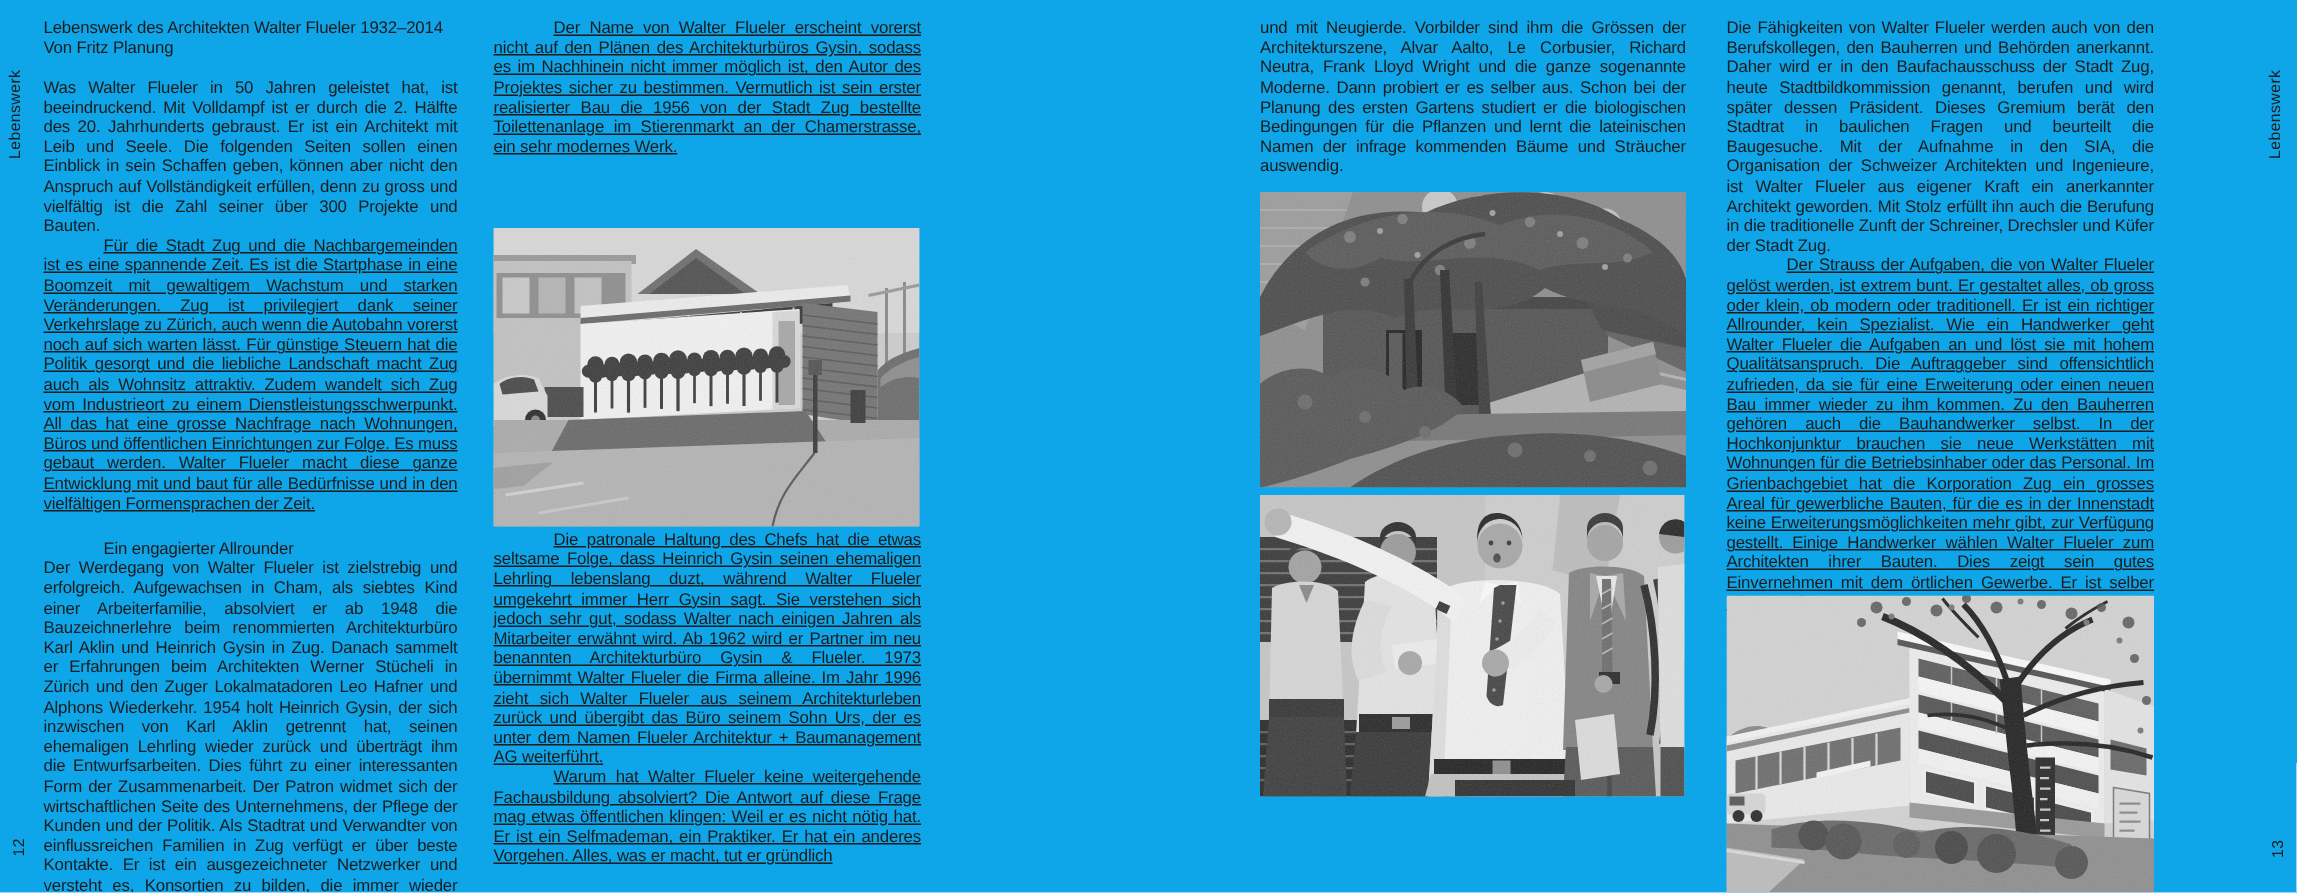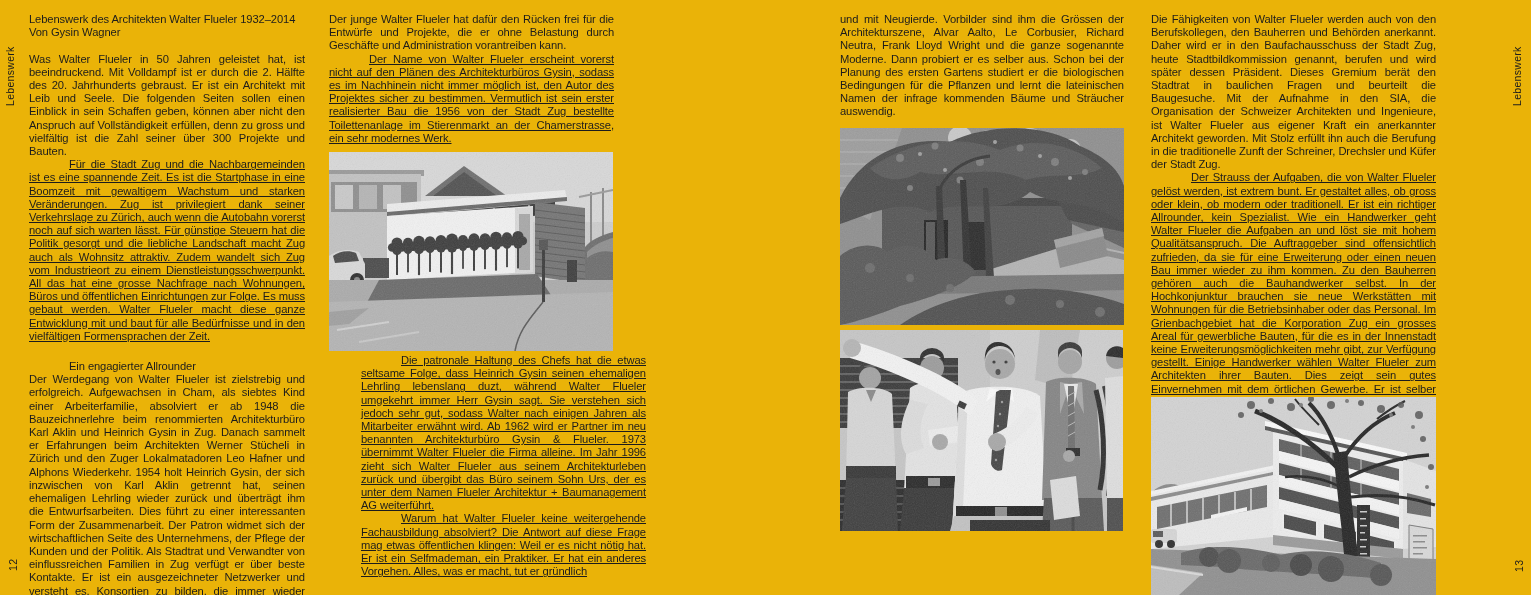--- a/index.html
+++ b/index.html
@@ -1,19 +1,19 @@
 <!DOCTYPE html>
 <html><head>
 <meta charset="utf-8">
 <style>
   * { margin:0; padding:0; box-sizing:border-box; }
   html,body { background:#ffffff; }
   .spread {
     position:relative; width:1531px; height:595px;
-    background:#eab308; overflow:hidden;
+    background:#0ea5e9; overflow:hidden;
     font-family:"Liberation Sans", sans-serif;
     color:#1c1c1c;
   }
   .col {
     position:absolute; top:13px;
     font-size:11.2px; line-height:13.2px;
     letter-spacing:-0.1px;
   }
   .col p { text-align:justify; }
   .head { margin-bottom:13.2px; text-align:left !important; }
@@ -49,31 +49,30 @@
 <div class="spread">
 
   <div class="vlabel" style="left:4px; top:106px;"><span>Lebenswerk</span></div>
   <div class="vlabel" style="left:7px; top:571px;"><span>12</span></div>
   <div class="vlabel" style="left:1511px; top:106px;"><span>Lebenswerk</span></div>
   <div class="vlabel" style="left:1513px; top:572px;"><span>13</span></div>
 
   <div class="col" style="left:29px; width:276px;">
     <div class="head">
       <div>Lebenswerk des Architekten Walter Flueler 1932–2014</div>
-      <div>Von Gysin Wagner</div>
+      <div>Von Fritz Planung</div>
     </div>
     <p>Was Walter Flueler in 50 Jahren geleistet hat, ist beeindruckend. Mit Volldampf ist er durch die 2. Hälfte des 20. Jahrhunderts gebraust. Er ist ein Architekt mit Leib und Seele. Die folgenden Seiten sollen einen Einblick in sein Schaffen geben, können aber nicht den Anspruch auf Vollständigkeit erfüllen, denn zu gross und vielfältig ist die Zahl seiner über 300 Projekte und Bauten.</p>
     <p class="ind">Für die Stadt Zug und die Nachbargemeinden ist es eine spannende Zeit. Es ist die Startphase in eine Boomzeit mit gewaltigem Wachstum und starken Veränderungen. Zug ist privilegiert dank seiner Verkehrslage zu Zürich, auch wenn die Autobahn vorerst noch auf sich warten lässt. Für günstige Steuern hat die Politik gesorgt und die liebliche Landschaft macht Zug auch als Wohnsitz attraktiv. Zudem wandelt sich Zug vom Industrieort zu einem Dienstleistungsschwerpunkt. All das hat eine grosse Nachfrage nach Wohnungen, Büros und öffentlichen Einrichtungen zur Folge. Es muss gebaut werden. Walter Flueler macht diese ganze Entwicklung mit und baut für alle Bedürfnisse und in den vielfältigen Formensprachen der Zeit.</p>
     <p class="subhead">Ein engagierter Allrounder</p>
     <p>Der Werdegang von Walter Flueler ist zielstrebig und erfolgreich. Aufgewachsen in Cham, als siebtes Kind einer Arbeiterfamilie, absolviert er ab 1948 die Bauzeichnerlehre beim renommierten Architekturbüro Karl Aklin und Heinrich Gysin in Zug. Danach sammelt er Erfahrungen beim Architekten Werner Stücheli in Zürich und den Zuger Lokalmatadoren Leo Hafner und Alphons Wiederkehr. 1954 holt Heinrich Gysin, der sich inzwischen von Karl Aklin getrennt hat, seinen ehemaligen Lehrling wieder zurück und überträgt ihm die Entwurfsarbeiten. Dies führt zu einer interessanten Form der Zusammenarbeit. Der Patron widmet sich der wirtschaftlichen Seite des Unternehmens, der Pflege der Kunden und der Politik. Als Stadtrat und Verwandter von einflussreichen Familien in Zug verfügt er über beste Kontakte. Er ist ein ausgezeichneter Netzwerker und versteht es, Konsortien zu bilden, die immer wieder neue Projekte lancieren.</p>
   </div>
 
   <div class="col" style="left:329px; width:285px;">
     <div>
-      <p>Der junge Walter Flueler hat dafür den Rücken frei für die Entwürfe und Projekte, die er ohne Belastung durch Geschäfte und Administration vorantreiben kann.</p>
       <p class="ind">Der Name von Walter Flueler erscheint vorerst nicht auf den Plänen des Architekturbüros Gysin, sodass es im Nachhinein nicht immer möglich ist, den Autor des Projektes sicher zu bestimmen. Vermutlich ist sein erster realisierter Bau die 1956 von der Stadt Zug bestellte Toilettenanlage im Stierenmarkt an der Chamerstrasse, ein sehr modernes Werk.</p>
     </div>
 
     <svg class="photo" style="top:139px;" width="284" height="199" viewBox="0 0 284 199" role="img" aria-label="Schwarzweissfoto: flache Toilettenanlage im Stierenmarkt mit Baum-Wandbild, Backsteinmauer und Auto">
       <rect width="284" height="199" fill="#cdcdcd"></rect>
       <rect width="284" height="70" fill="#d8d8d8"></rect>
       <rect x="0" y="18" width="95" height="6" fill="#9a9a9a"></rect>
       <rect x="0" y="22" width="92" height="85" fill="#c2c2c2"></rect>
       <rect x="2" y="30" width="86" height="30" fill="#8f8f8f"></rect>
       <rect x="6" y="33" width="18" height="24" fill="#c9c9c9"></rect>
@@ -137,21 +136,21 @@
       <polygon points="0,160 40,156 20,172 0,174" fill="#a0a0a0"></polygon>
       <line x1="8" y1="178" x2="60" y2="170" stroke="#d0d0d0" stroke-width="2"></line>
       <line x1="30" y1="190" x2="90" y2="180" stroke="#c8c8c8" stroke-width="2"></line>
       <rect x="213" y="92" width="3" height="58" fill="#3c3c3c"></rect>
       <rect x="210" y="88" width="9" height="10" fill="#555555"></rect>
       <rect x="238" y="108" width="10" height="22" fill="#3f3f3f"></rect>
       <path d="M214,150 C200,168 190,178 186,199" stroke="#5a5a5a" stroke-width="1.5" fill="none"></path>
       <rect width="284" height="199" filter="url(#grainF)" opacity="0.16"></rect>
     </svg>
 
-    <div class="sub-abs" style="top:341px; width:285px;margin-left:32px;">
+    <div class="sub-abs" style="top:341px; width:285px;">
       <p class="ind">Die patronale Haltung des Chefs hat die etwas seltsame Folge, dass Heinrich Gysin seinen ehemaligen Lehrling lebenslang duzt, während Walter Flueler umgekehrt immer Herr Gysin sagt. Sie verstehen sich jedoch sehr gut, sodass Walter nach einigen Jahren als Mitarbeiter erwähnt wird. Ab 1962 wird er Partner im neu benannten Architekturbüro Gysin &amp; Flueler. 1973 übernimmt Walter Flueler die Firma alleine. Im Jahr 1996 zieht sich Walter Flueler aus seinem Architekturleben zurück und übergibt das Büro seinem Sohn Urs, der es unter dem Namen Flueler Architektur + Baumanagement AG weiterführt.</p>
       <p class="ind">Warum hat Walter Flueler keine weitergehende Fachausbildung absolviert? Die Antwort auf diese Frage mag etwas öffentlichen klingen: Weil er es nicht nötig hat. Er ist ein Selfmademan, ein Praktiker. Er hat ein anderes Vorgehen. Alles, was er macht, tut er gründlich</p>
     </div>
   </div>
 
   <div class="col" style="left:840px; width:284px;">
     <p>und mit Neugierde. Vorbilder sind ihm die Grössen der Architekturszene, Alvar Aalto, Le Corbusier, Richard Neutra, Frank Lloyd Wright und die ganze sogenannte Moderne. Dann probiert er es selber aus. Schon bei der Planung des ersten Gartens studiert er die biologischen Bedingungen für die Pflanzen und lernt die lateinischen Namen der infrage kommenden Bäume und Sträucher auswendig.</p>
 
     <svg class="photo" style="top:115px;" width="284" height="197" viewBox="0 0 284 197" role="img" aria-label="Schwarzweissfoto: Garten mit Bäumen, Sträuchern und Weg vor einem Haus">
       <rect width="284" height="197" fill="#8f8f8f"></rect>

